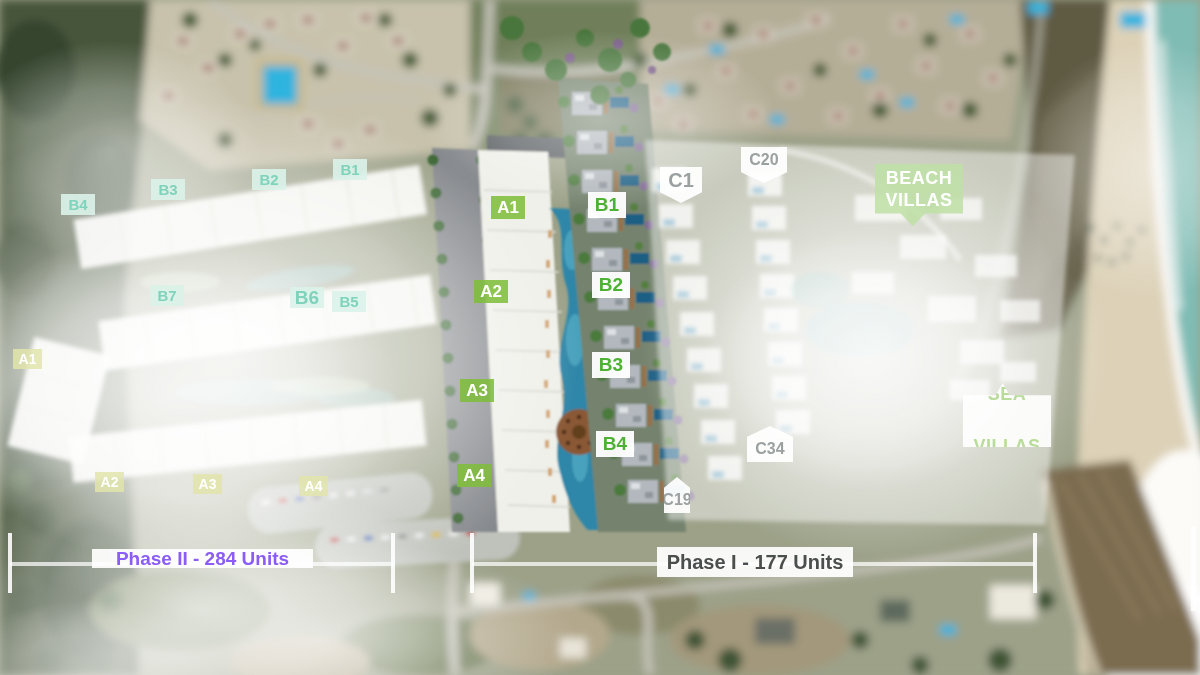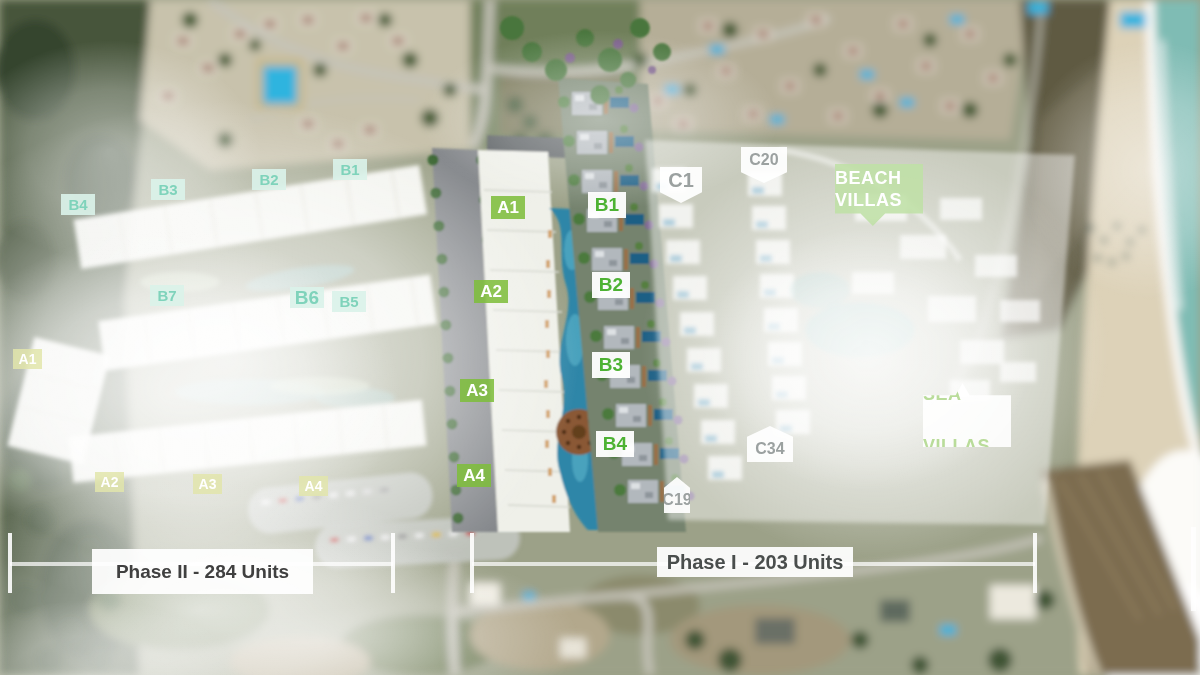--- a/index.html
+++ b/index.html
@@ -9,22 +9,22 @@
   .fog{position:absolute;z-index:3;pointer-events:none;}
   .lbl{position:absolute;display:flex;align-items:center;justify-content:center;
        font-weight:700;z-index:5;font-family:"Liberation Sans",sans-serif;}
   .mint{background:rgba(218,242,233,.92);color:#7fd3bb;}
   .olive{background:rgba(226,229,172,.85);color:#ffffff;}
   .grn{background:rgba(126,190,60,.87);color:#ffffff;}
   .wgrn{background:rgba(255,255,255,.95);color:#4db233;}
   .cmark{background:rgba(255,255,255,.93);color:#9ba1a0;}
   .cmark.down{clip-path:polygon(0 0,100% 0,100% 70%,50% 100%,0 70%);padding-bottom:10px;box-sizing:border-box;}
   .cmark.up{clip-path:polygon(50% 0,100% 30%,100% 100%,0 100%,0 30%);padding-top:10px;box-sizing:border-box;}
-  .villa{position:absolute;display:flex;flex-direction:column;justify-content:center;
-         font-weight:700;z-index:5;line-height:1.18;letter-spacing:.5px;box-sizing:border-box;}
+  .villa{position:absolute;display:flex;flex-direction:column;align-items:center;justify-content:center;
+         font-weight:700;z-index:5;line-height:1.18;letter-spacing:.5px;box-sizing:border-box;margin-left:40px;}
   .villa.beach{background:rgba(191,224,166,.88);color:#fff;padding-bottom:11px;
          clip-path:polygon(0 0,100% 0,100% 80%,57% 80%,43% 100%,29% 80%,0 80%);}
   .villa.sea{background:rgba(255,255,255,.9);color:#b9dc9a;padding-top:11px;
          clip-path:polygon(0 19%,37% 19%,45% 0,53% 19%,100% 19%,100% 100%,0 100%);}
   .tick{position:absolute;width:4px;height:60px;background:rgba(255,255,255,.9);z-index:4;}
   .bar{position:absolute;height:4px;background:rgba(255,255,255,.72);z-index:4;}
   .pbox{position:absolute;background:rgba(255,255,255,.93);display:flex;align-items:center;
         justify-content:center;font-weight:700;z-index:5;}
 </style>
 </head>
@@ -435,22 +435,22 @@
   <span>VILLAS</span>
 </div>
 <div class="villa sea" style="left:923px;top:383px;width:88px;height:64px;font-size:18px;gap:30px;">
   <span>SEA</span>
   <span>VILLAS</span>
 </div>
 
 <div class="tick" style="left:8px;top:533px;"></div>
 <div class="bar" style="left:10px;top:562px;width:383px;"></div>
 <div class="tick" style="left:391px;top:533px;"></div>
-<div class="pbox" style="left:92px;top:549px;width:221px;height:45px;font-size:19px;color:#404040;">Phase II - 284 Units</div>
+<div class="pbox" style="left:92px;top:549px;width:221px;height:19px;font-size:19px;color:#8b5cf6;">Phase II - 284 Units</div>
 
 <div class="tick" style="left:470px;top:533px;"></div>
 <div class="bar" style="left:472px;top:562px;width:563px;"></div>
 <div class="tick" style="left:1033px;top:533px;"></div>
-<div class="pbox" style="left:657px;top:547px;width:196px;height:30px;font-size:20px;color:#4a4e4d;">Phase I - 203 Units</div>
+<div class="pbox" style="left:657px;top:547px;width:196px;height:30px;font-size:20px;color:#4a4e4d;">Phase I - 177 Units</div>
 
 <div class="tick" style="left:1191px;top:527px;height:84px;width:5px;opacity:.85;"></div>
 
 </div>
 
 </body></html>

